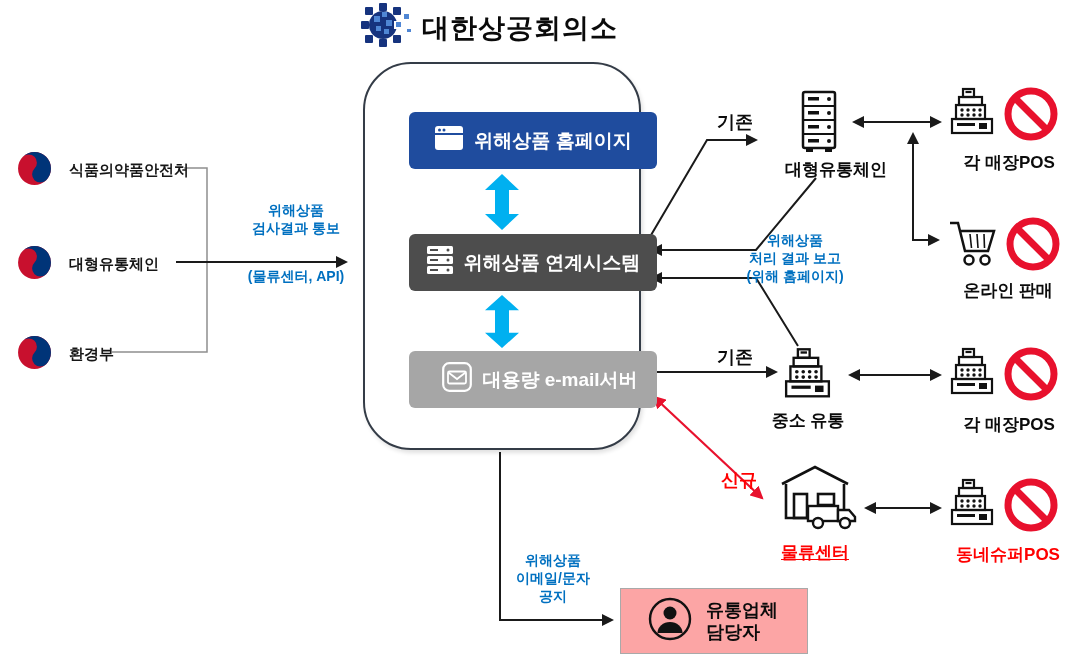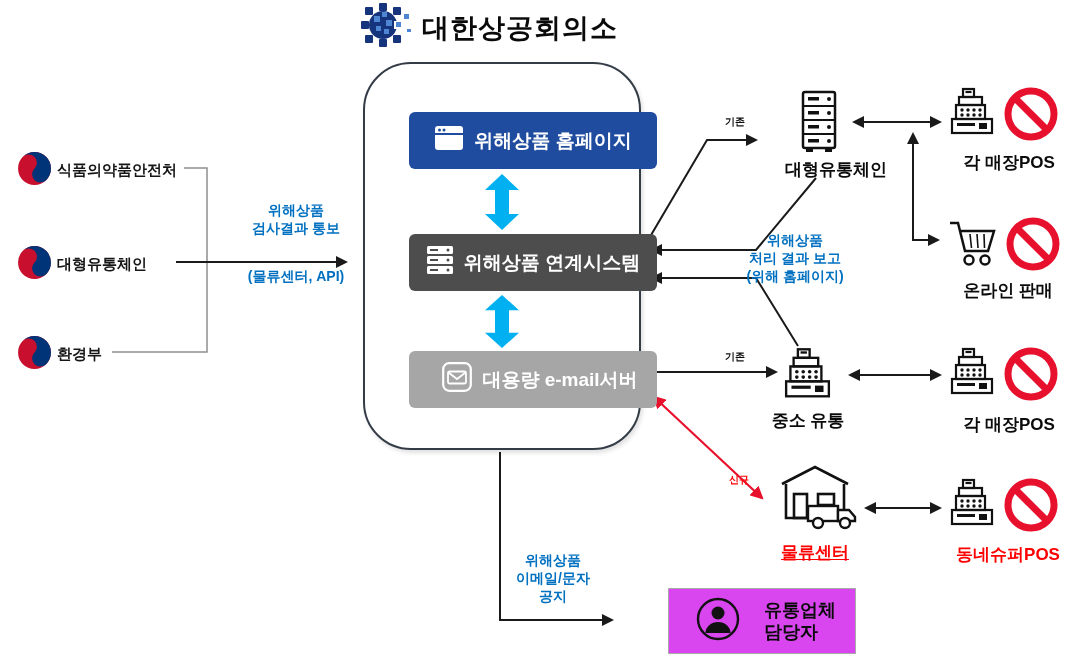--- a/index.html
+++ b/index.html
@@ -4,21 +4,21 @@
 <style>
   * { margin:0; padding:0; box-sizing:border-box; }
   html,body { background:#fff; }
   body { font-family:"Liberation Sans","DejaVu Sans",sans-serif; }
   .canvas { position:relative; width:1079px; height:659px; background:#fff; overflow:hidden; }
   .wires { position:absolute; left:0; top:0; width:1079px; height:659px; }
 
   .brand { position:absolute; left:360px; top:2px; display:flex; align-items:center; gap:10px;font-family:Liberation Mono, monospace; }
   .brand-title { font-size:27px; font-weight:800; color:#0a0a0a; letter-spacing:1px; }
 
-  .agency { position:absolute; left:16px; display:flex; align-items:center; gap:4px;text-align:center; }
+  .agency { position:absolute; left:16px; display:flex; align-items:center; gap:16px;text-align:center; }
   .agency-label { font-size:15px; font-weight:700; color:#161616; }
 
   .note { position:absolute; color:#0070C0; font-size:14px; font-weight:700; text-align:center; line-height:18px; }
   .note .line { display:block; }
 
   .frame { position:absolute; left:363px; top:62px; width:278px; height:388px;
            border:2.5px solid #343c47; border-radius:48px; background:#fff;
            box-shadow:2px 3px 4px rgba(0,0,0,0.12); }
   .sysbox { position:absolute; left:378px; width:248px; height:57px; border-radius:6px;
             display:flex; align-items:center; justify-content:center; gap:10px;
@@ -27,26 +27,26 @@
   .sysbox.linkage  { top:234px; background:#4D4D4D; }
   .sysbox.email    { top:351px; background:#A6A6A6;padding-left:14px; }
   .flow-arrow { position:absolute; left:485px; width:34px; }
   .flow-arrow.a1 { top:174px; height:56px; }
   .flow-arrow.a2 { top:295px; height:53px; }
 
   .icon { position:absolute; display:block; line-height:0; }
   .icon-row { position:absolute; display:flex; align-items:center; gap:9px; line-height:0; }
 
   .lbl { position:absolute; font-weight:700; color:#0b0b0b; font-size:17px; text-align:center; line-height:20px; }
-  .lbl-sm { font-size:10px; }
+  .lbl-sm { font-size:18px; }
   .red { color:#FF0000; }
 
   .manager-box { position:absolute; left:620px; top:588px; width:188px; height:66px;
-                 border:1.5px solid #a9a9a9; background:#d946ef;
-                 display:flex; align-items:center; gap:23px; padding-left:26px;margin-left:48px; }
+                 border:1.5px solid #a9a9a9; background:#fca5a5;
+                 display:flex; align-items:center; gap:13px; padding-left:26px; }
   .manager-text span { display:block; font-size:18px; font-weight:700; color:#0b0b0b; line-height:22px; }
 </style>
 </head>
 <body>
 
 <div class="canvas">
 
   <svg class="wires">
     <defs>
       <marker id="mB" markerWidth="6" markerHeight="6" refX="5" refY="3" orient="auto" markerUnits="strokeWidth">

